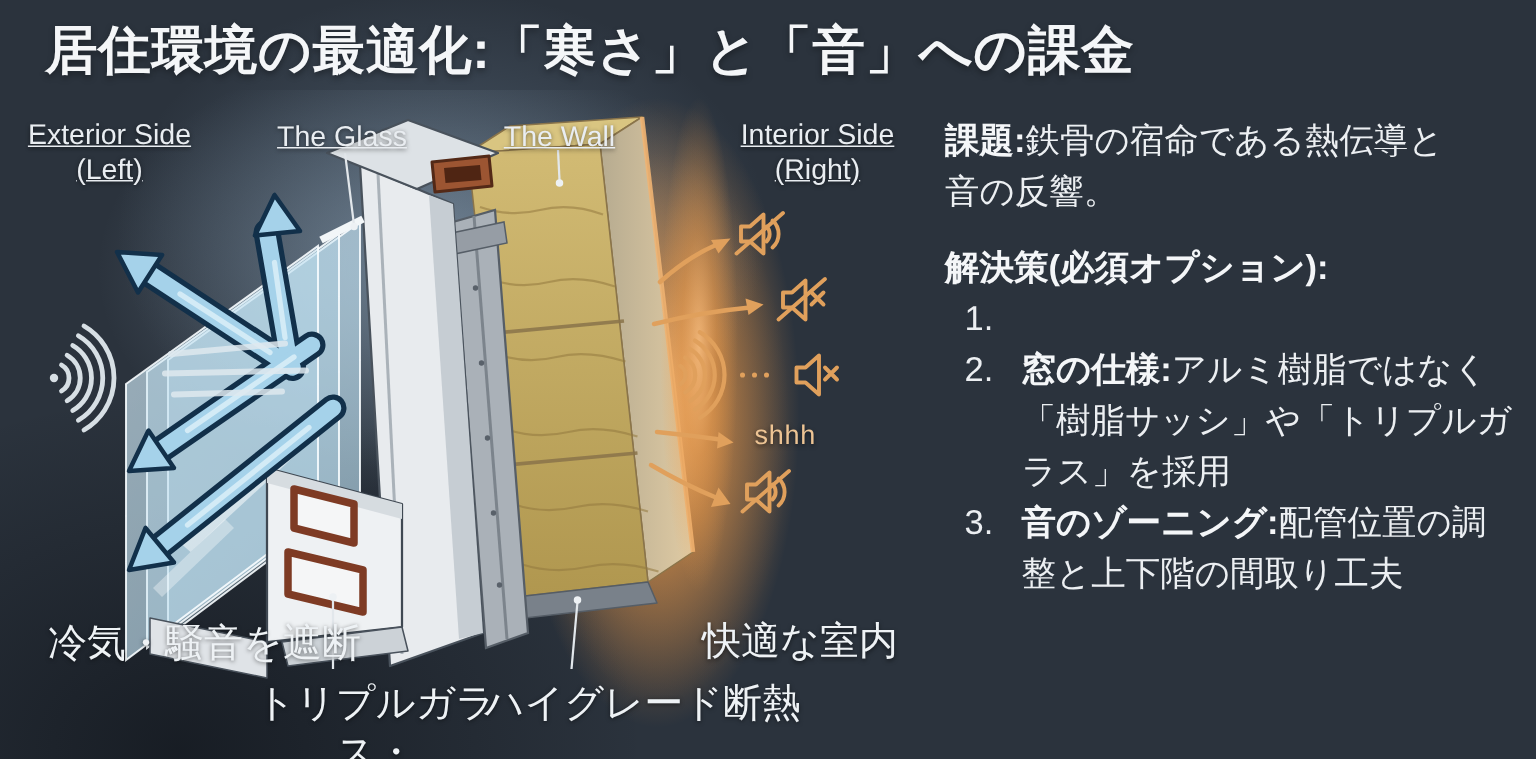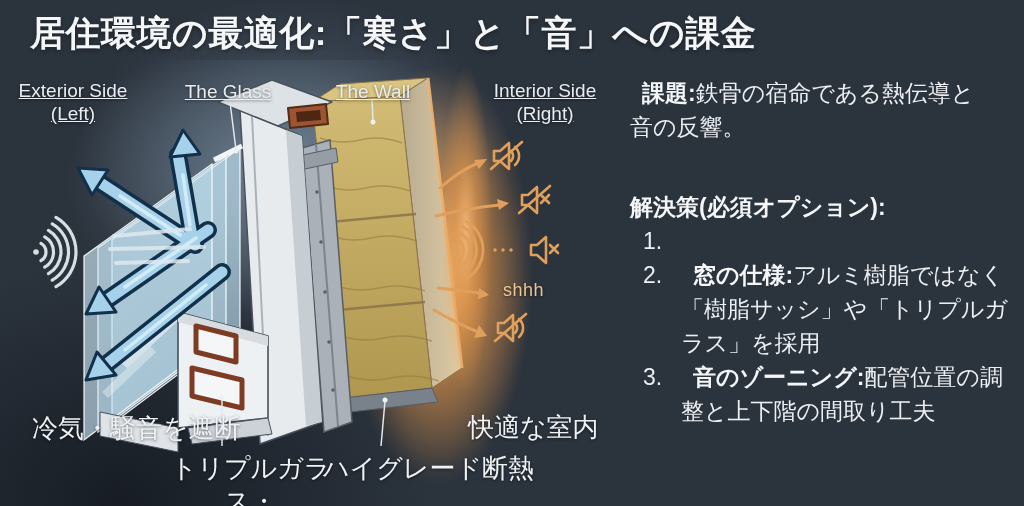--- a/index.html
+++ b/index.html
@@ -18,23 +18,23 @@
     letter-spacing:.5px; color:#f4f6f8; white-space:nowrap;
     text-shadow:0 2px 4px rgba(0,0,0,.35);
   }
   .lbl { position:absolute; white-space:pre-line; text-shadow:0 1px 3px rgba(0,0,0,.5); }
   .en  { font-size:19px; line-height:1.2; color:#e9edf1;text-decoration:underline; }
   .jp  { font-size:26px; line-height:1.25; color:#eef2f5; }
   .center { text-align:center; }
   .shhh { position:absolute; font-size:18px; letter-spacing:.5px; color:#edc494; text-shadow:0 1px 3px rgba(0,0,0,.5);text-align:center; }
 
   .panel { position:absolute; left:630px; top:76px; width:384px; font-size:23px; line-height:34px; color:#eceff2; }
-  .panel b { font-weight:700; color:#f4f6f8;margin-left:12px; }
+  .panel b { font-weight:700; color:#f4f6f8; }
   .issue { white-space:pre-line; }
-  .sol-head { margin-top:46px; font-weight:700; color:#f4f6f8; }
+  .sol-head { margin-top:17px; font-weight:700; color:#f4f6f8; }
   .sol-item { display:flex; }
   .sol-item .num { flex:none; width:51px; padding-left:13px; }
   .sol-item .body { flex:1; white-space:pre-line; }
 
   svg .ln { stroke:#e2e7eb; stroke-width:1.5; }
   svg .dot { fill:#edf1f4; }
 </style>
 </head>
 <body>
 

